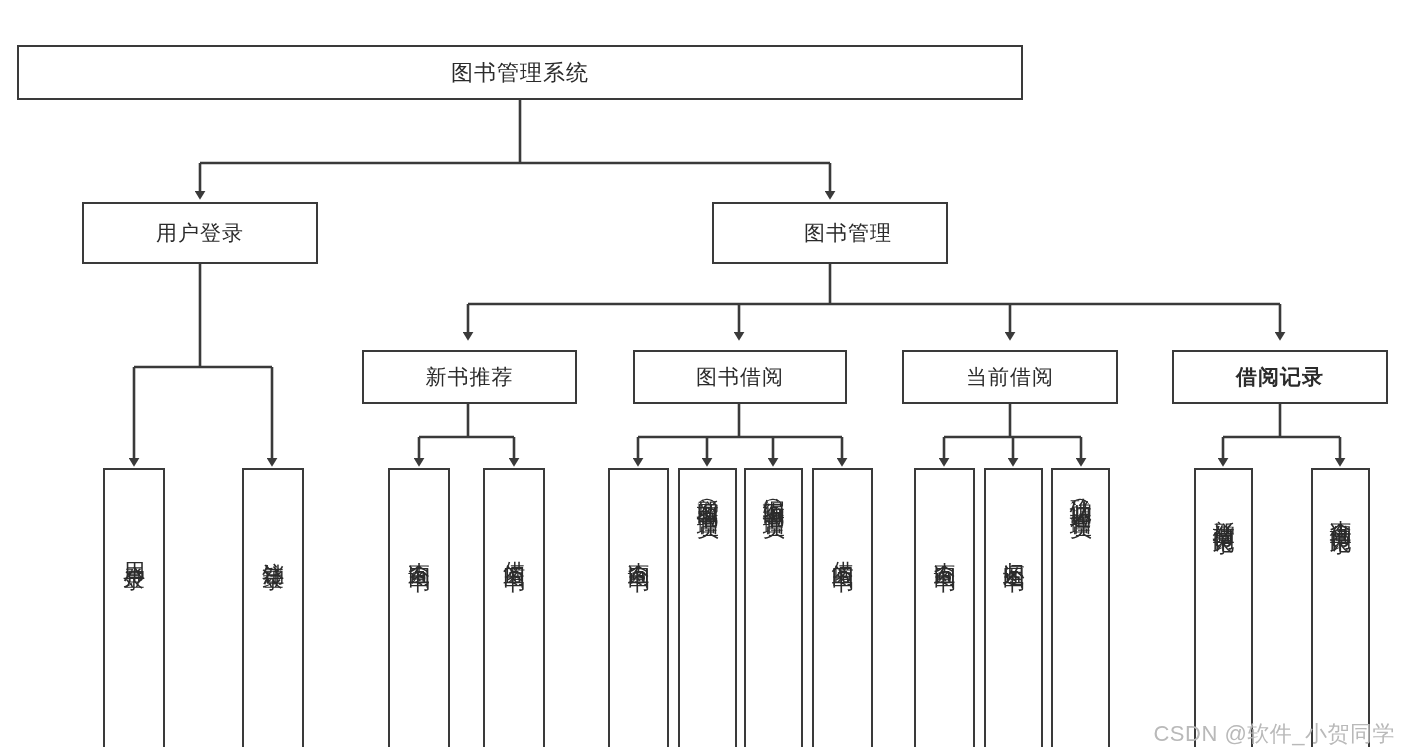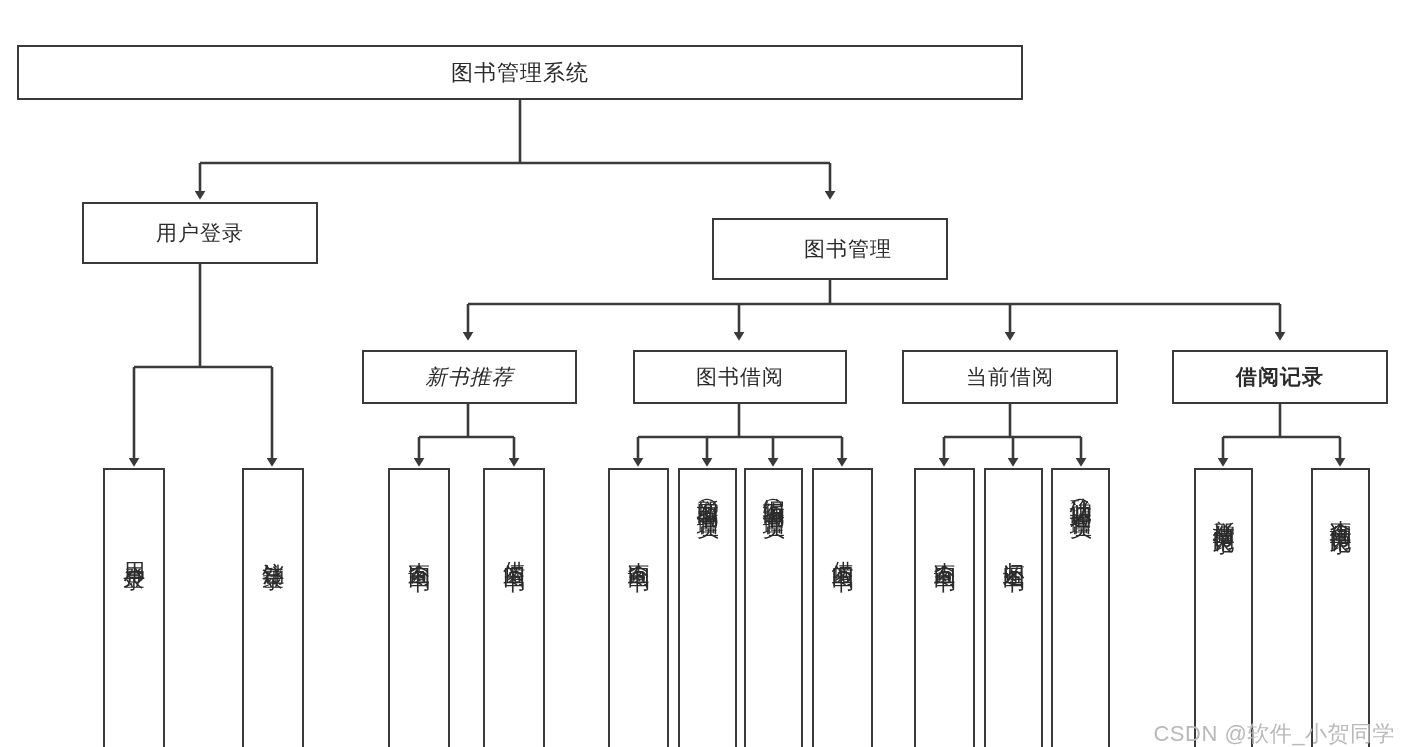--- a/index.html
+++ b/index.html
@@ -126,25 +126,25 @@
     </g>
   </svg>
 
   <div class="node horiz" id="root-node">
     <span>图书管理系统</span>
   </div>
 
   <div class="node horiz" style="left:82px; top:170px; width:236px; height:62px;">
     <span>用户登录</span>
   </div>
-  <div class="node horiz" style="left:712px; top:186px; width:236px; height:62px;padding-left:36px;">
+  <div class="node horiz" style="left:712px; top:170px; width:236px; height:62px;padding-left:36px;">
     <span>图书管理</span>
   </div>
 
-  <div class="node horiz" style="left:362px; top:318px; width:215px; height:54px;font-style:italic;">
+  <div class="node horiz" style="left:362px; top:318px; width:215px; height:54px;">
     <span>新书推荐</span>
   </div>
   <div class="node horiz" style="left:902px; top:318px; width:216px; height:54px;">
     <span>当前借阅</span>
   </div>
   <div class="node horiz" style="left:633px; top:318px; width:214px; height:54px;">
     <span>图书借阅</span>
   </div>
   <div class="node horiz" style="left:1172px; top:318px; width:216px; height:54px;font-weight:bold;">
     <span>借阅记录</span>

